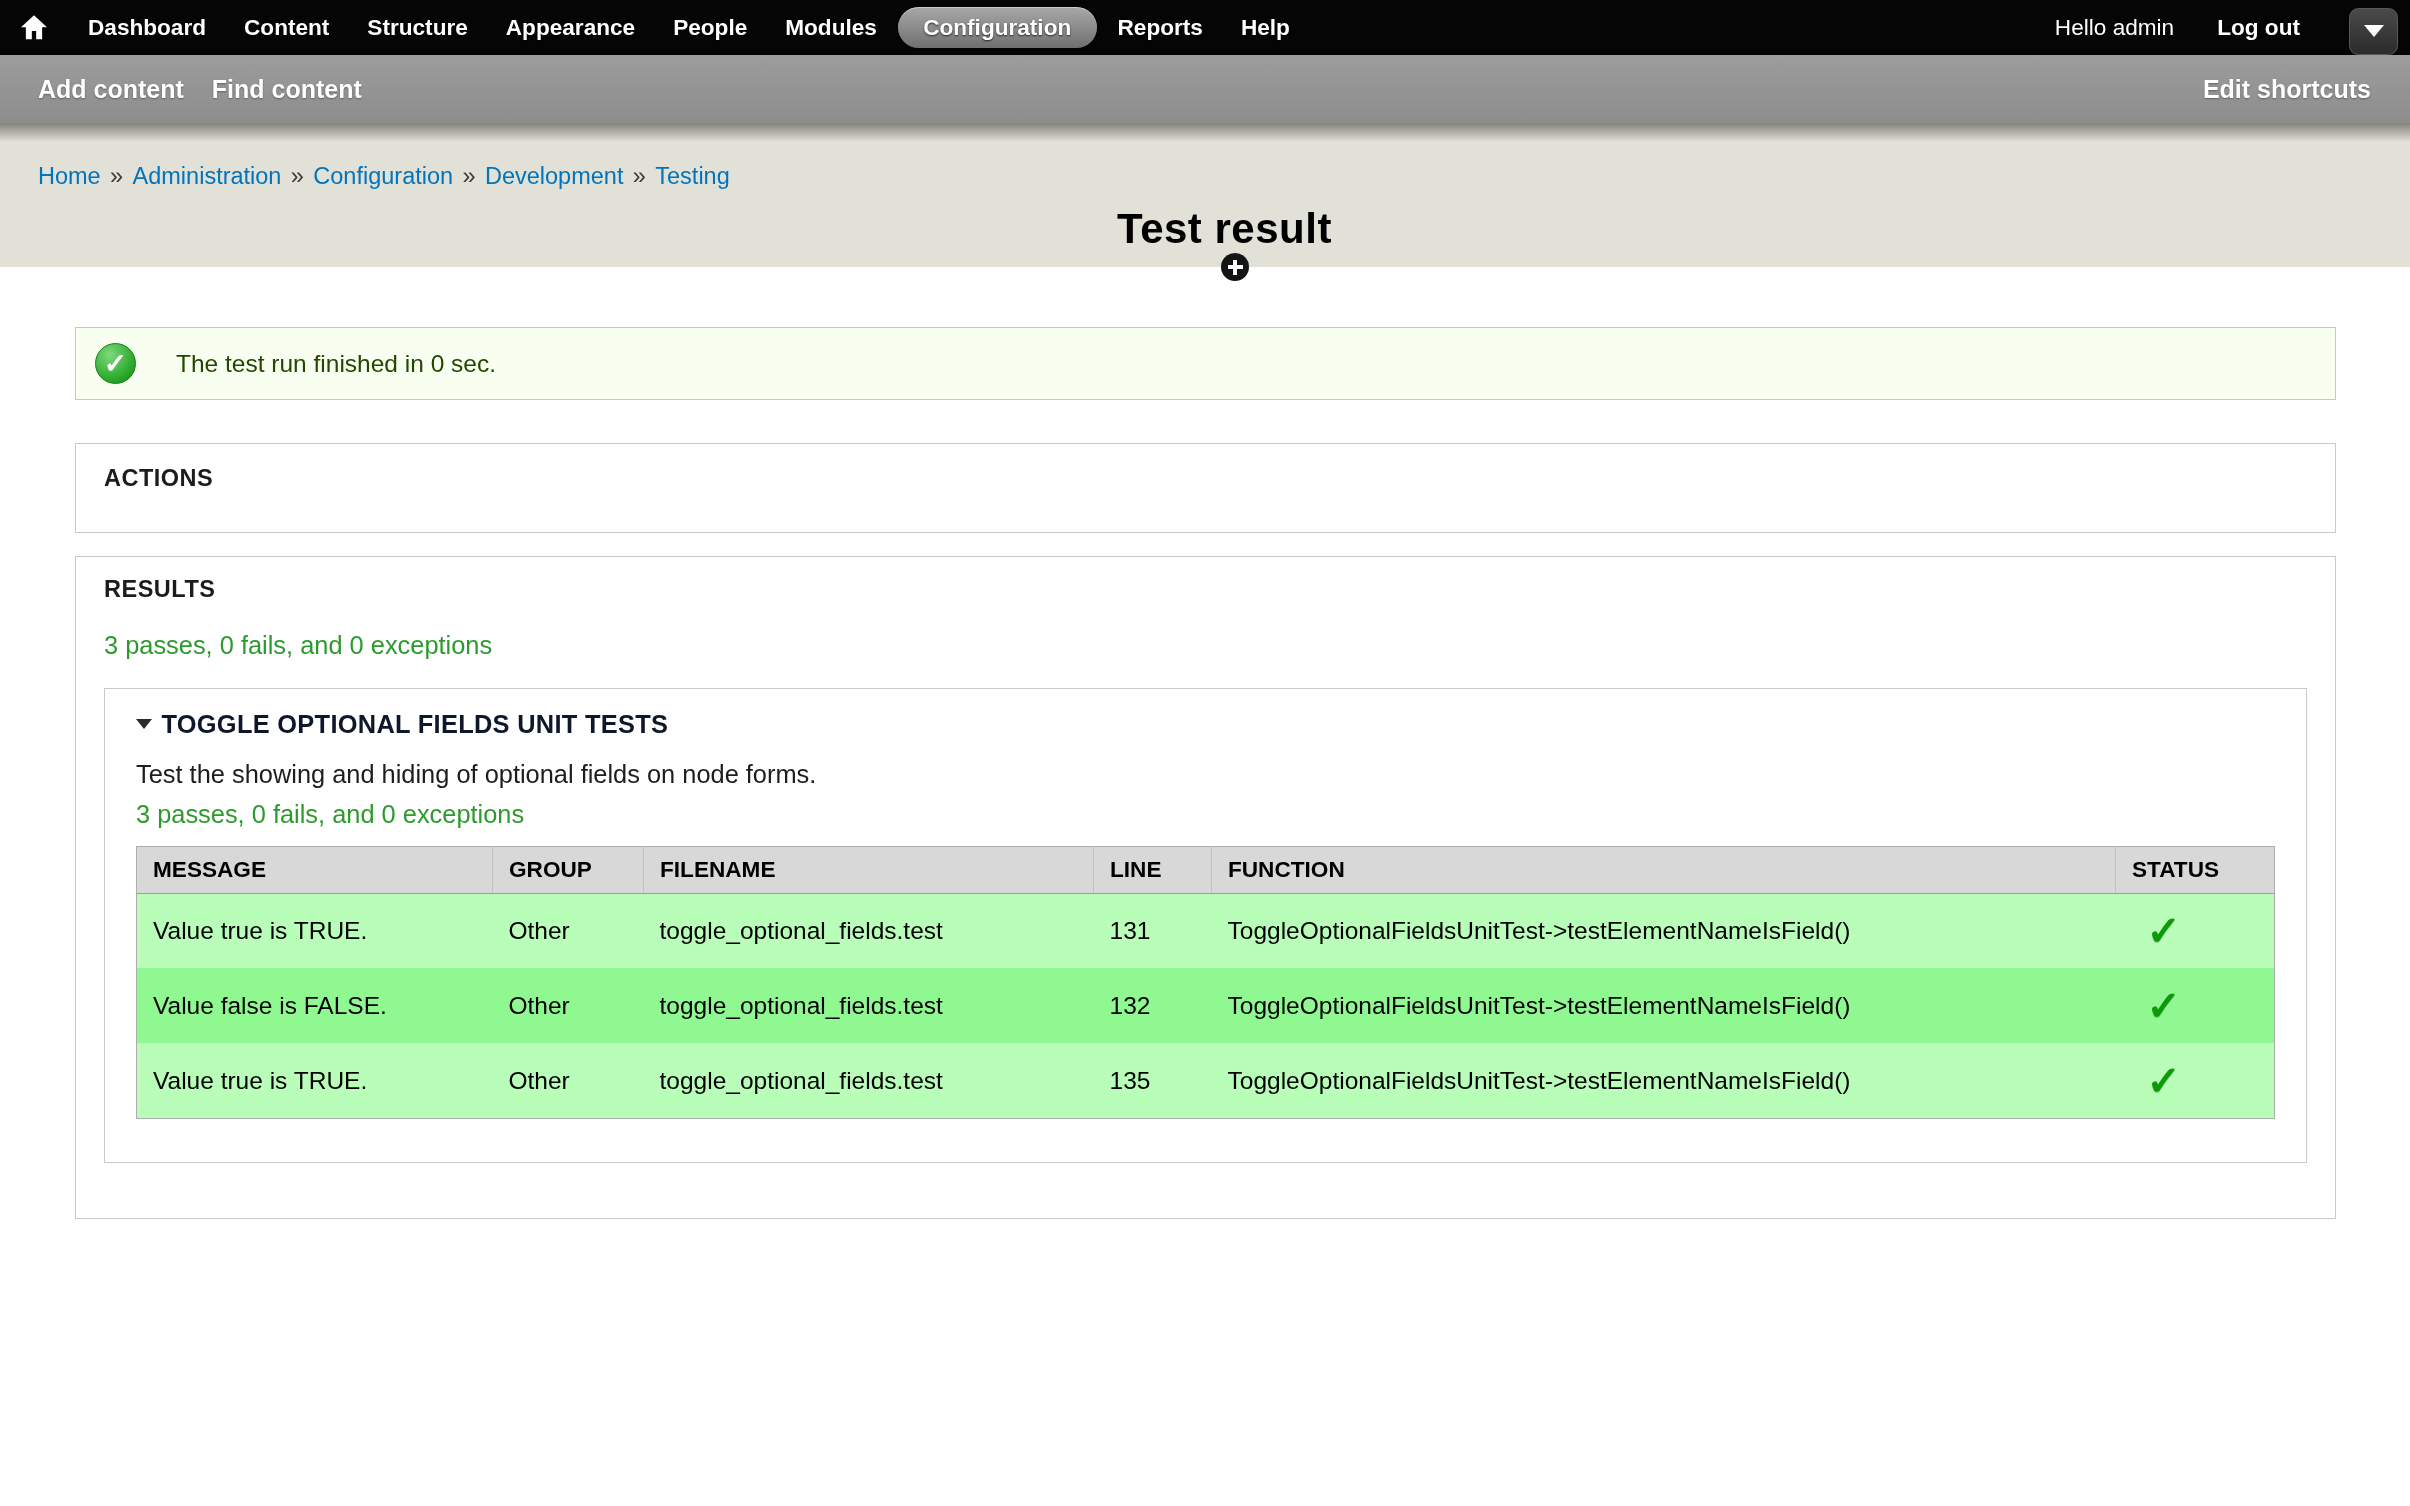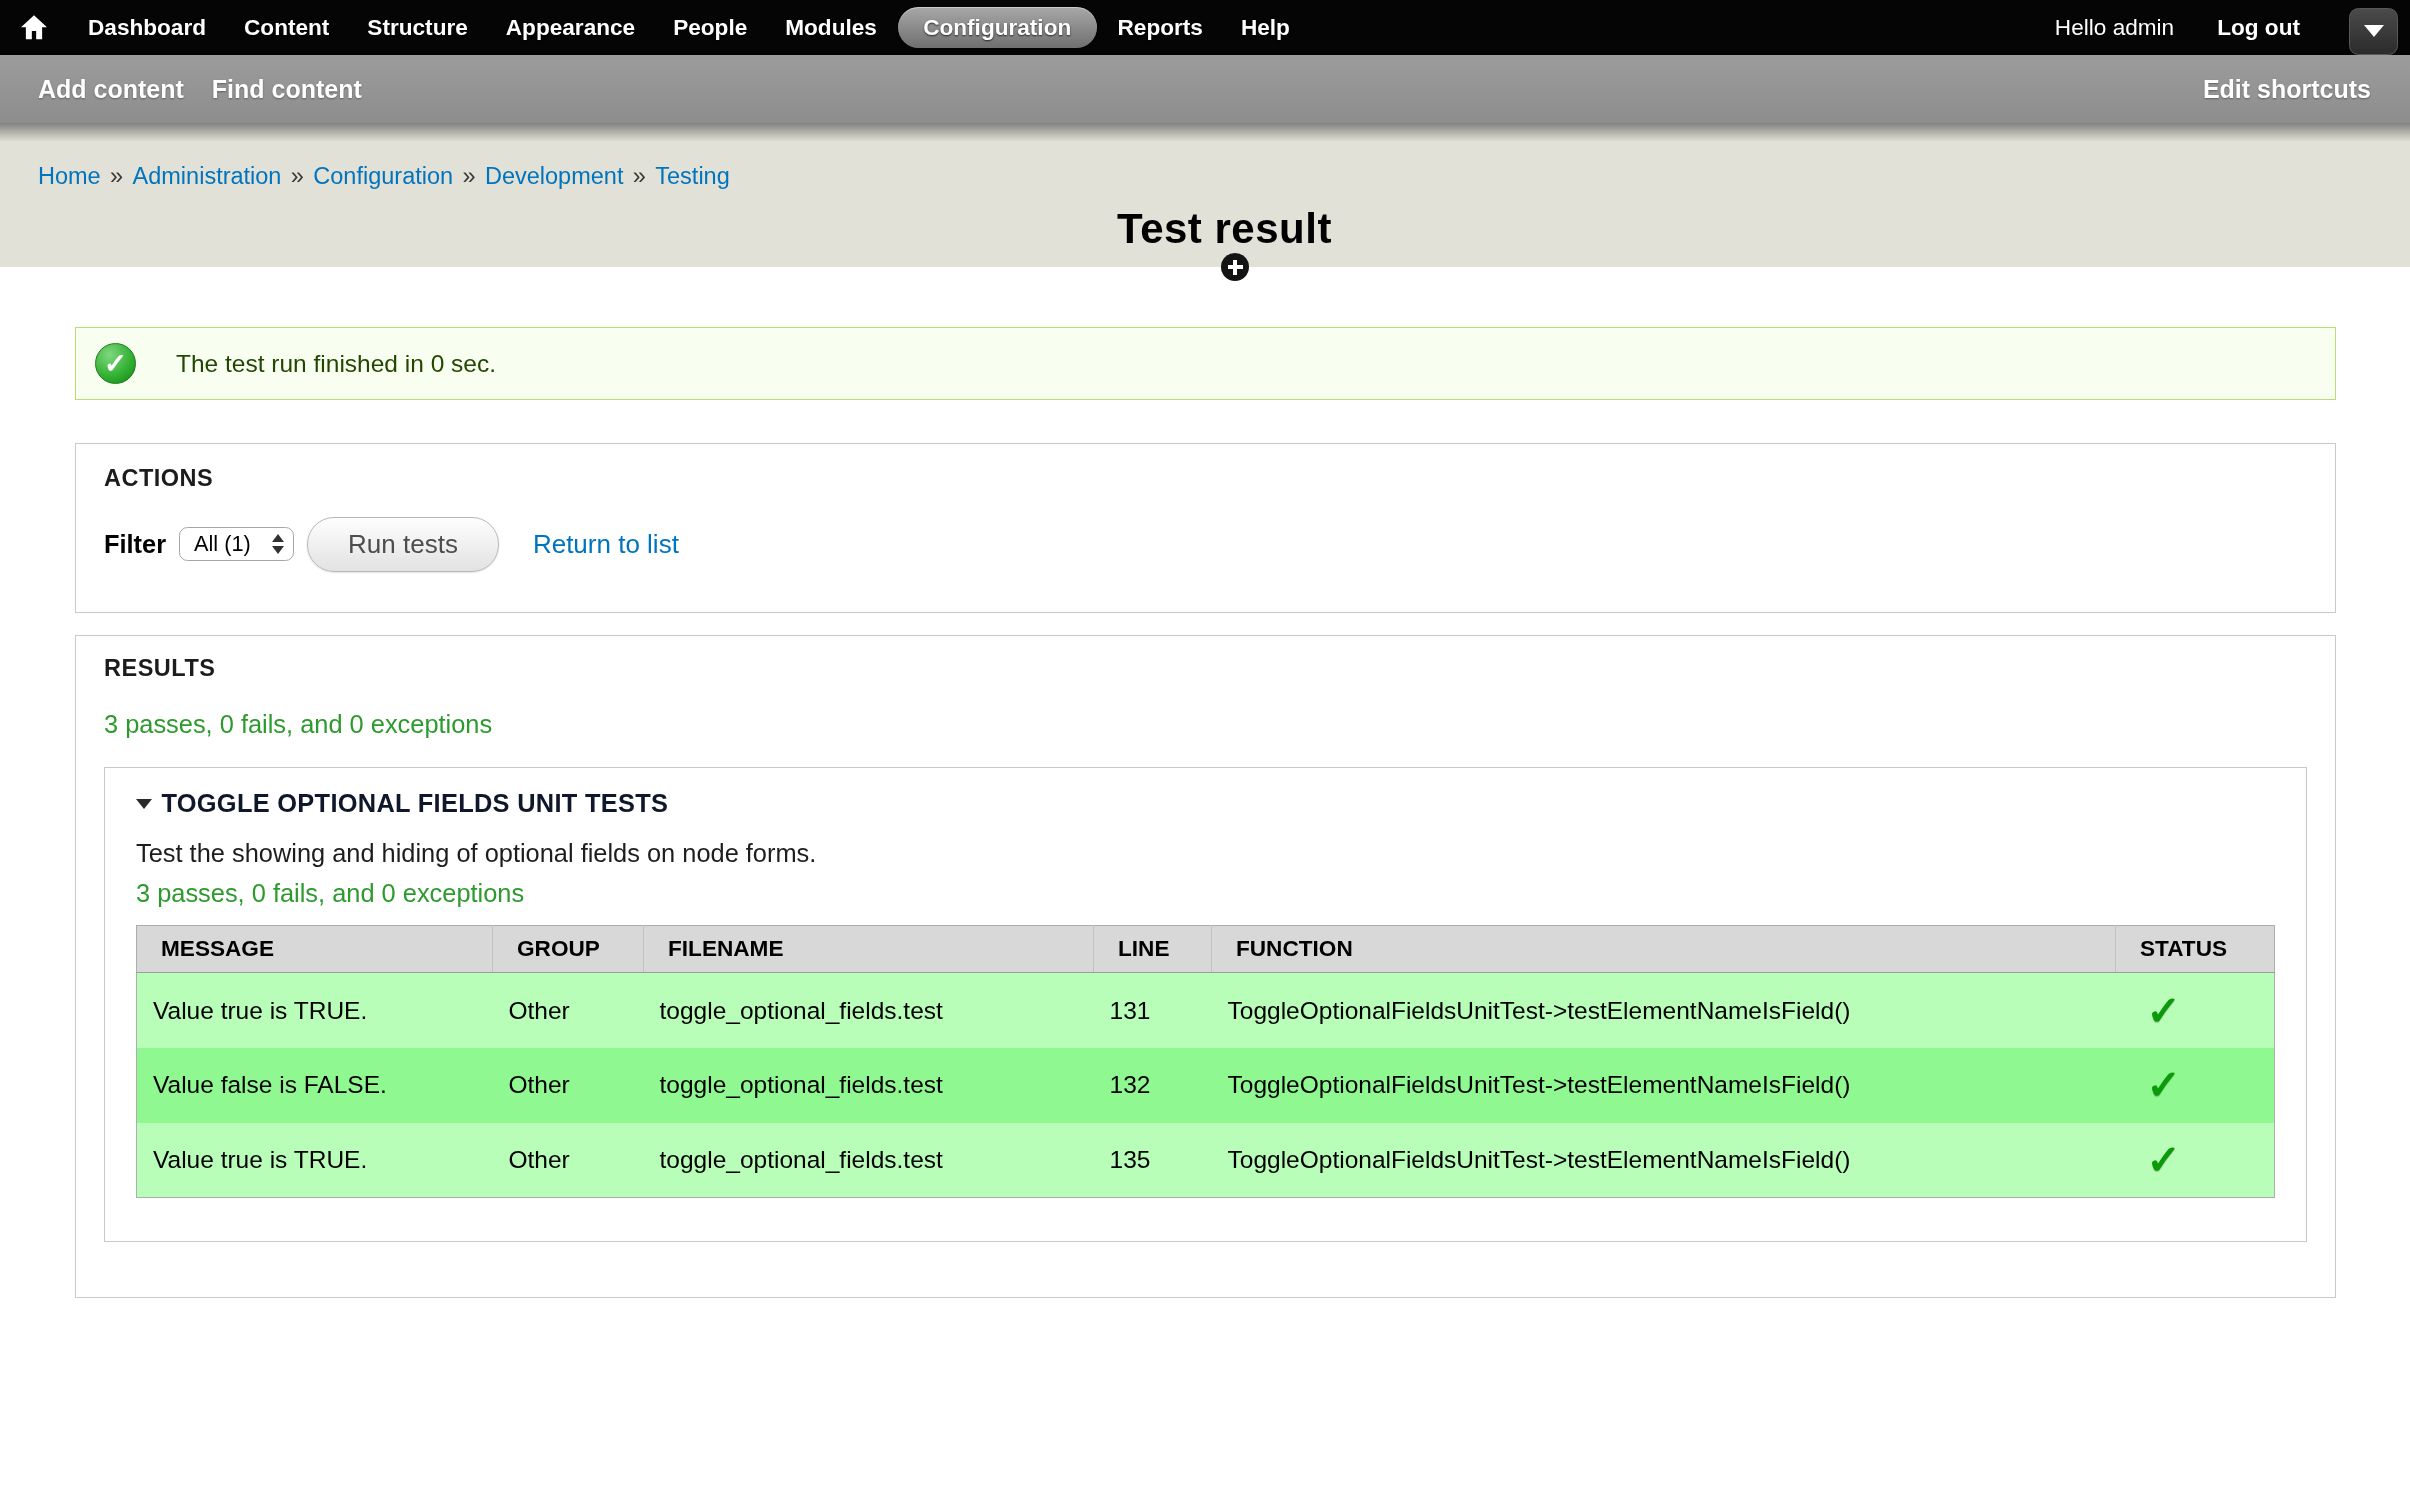--- a/index.html
+++ b/index.html
@@ -107,21 +107,21 @@
 
   .group-fieldset { border: 0.9px solid #c9c9c9; margin-top: 28px; padding: 21px 31px 43px 31px; }
   .group-legend { display: flex; align-items: center; cursor: pointer; }
   .collapse-arrow { width: 0; height: 0; border-left: 8.5px solid transparent; border-right: 8.5px solid transparent; border-top: 10.4px solid #2a2a2a; margin-right: 9.4px; }
   .group-title { color: #0f172a; font-size: 25.4px; font-weight: bold; letter-spacing: 0.3px; }
   .group-desc { font-size: 25.4px; color: #1d1d1d; margin-top: 21px; }
   .group-summary { margin-top: 11.3px; }
 
   table.results { width: 100%; border-collapse: collapse; margin-top: 17px; border: 1.9px solid #adadad; }
   table.results th {
-    background: #d8d8d8; height: 47px; text-align: left; padding-left: 24px;
+    background: #d8d8d8; height: 47px; text-align: left; padding-left: 16px;
     font-size: 22.6px; font-weight: bold; color: #000;
     border-right: 1.9px solid #c2c2c2; border-bottom: 1.9px solid #9e9e9e;
     white-space: nowrap;
   }
   table.results th:last-child { border-right: none; }
   table.results td { height: 75px; padding-left: 16px; font-size: 24.5px; color: #000; white-space: nowrap; }
   tr.row-light { background: #b8fdb8; }
   tr.row-dark  { background: #90f890; }
   .pass-check { color: #0a9a0a; font-size: 41px; font-weight: bold; padding-left: 15px; text-shadow: 0 0.9px 0.9px rgba(0,0,0,0.25); display: inline-block; }
 </style>
@@ -173,32 +173,20 @@
 
 <main class="main">
 
   <div class="status-msg">
     <span class="status-icon">✓</span>
     <span class="status-text">The test run finished in 0 sec.</span>
   </div>
 
   <section class="fieldset fs-actions">
     <div class="fs-legend">ACTIONS</div>
-    <div class="filter-row">
-      <span class="filter-label">Filter</span>
-      <div class="select">
-        <span class="select-value">All (1)</span>
-        <span class="select-arrows">
-          <span class="arr-up"></span>
-            <span class="arr-dn"></span>
-        </span>
-      </div>
-      <button class="btn">Run tests</button>
-      <a class="link">Return to list</a>
-    </div>
   </section>
 
   <section class="fieldset fs-results">
     <div class="fs-legend">RESULTS</div>
     <div class="summary-green">3 passes, 0 fails, and 0 exceptions</div>
 
     <div class="group-fieldset">
       <div class="group-legend">
         <span class="collapse-arrow"></span>
         <span class="group-title">TOGGLE OPTIONAL FIELDS UNIT TESTS</span>

